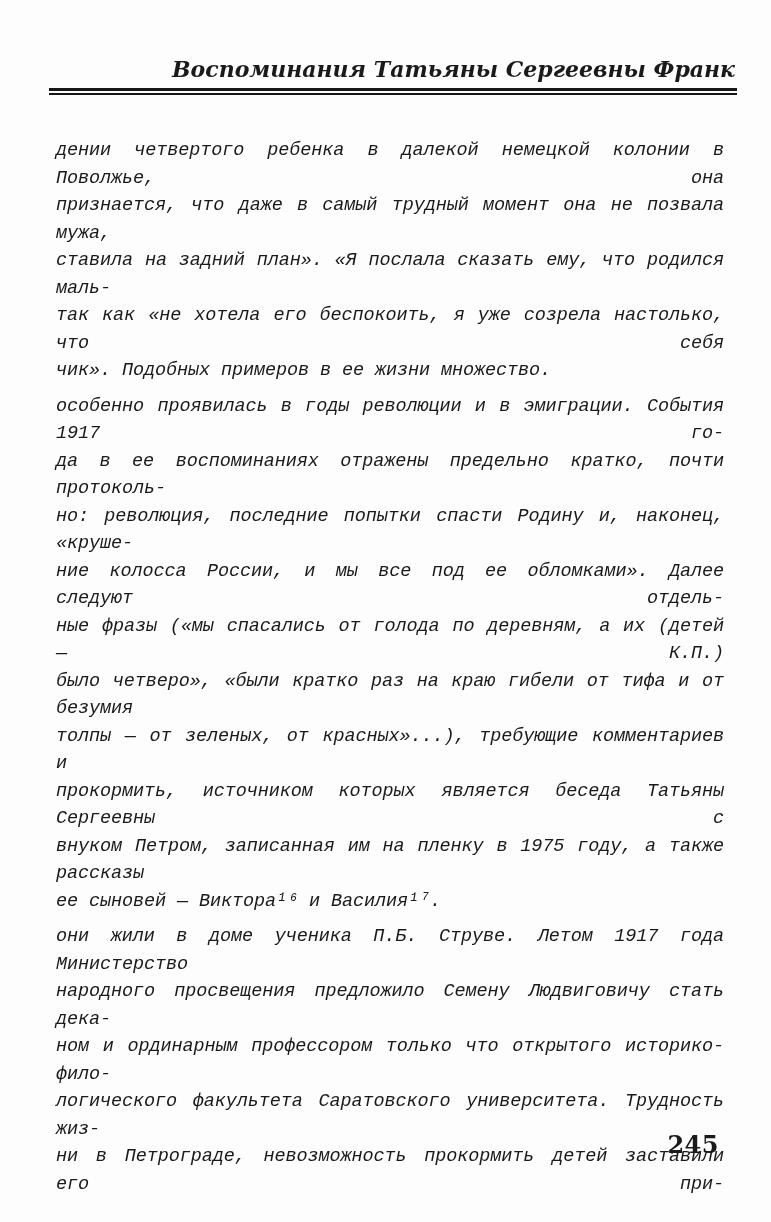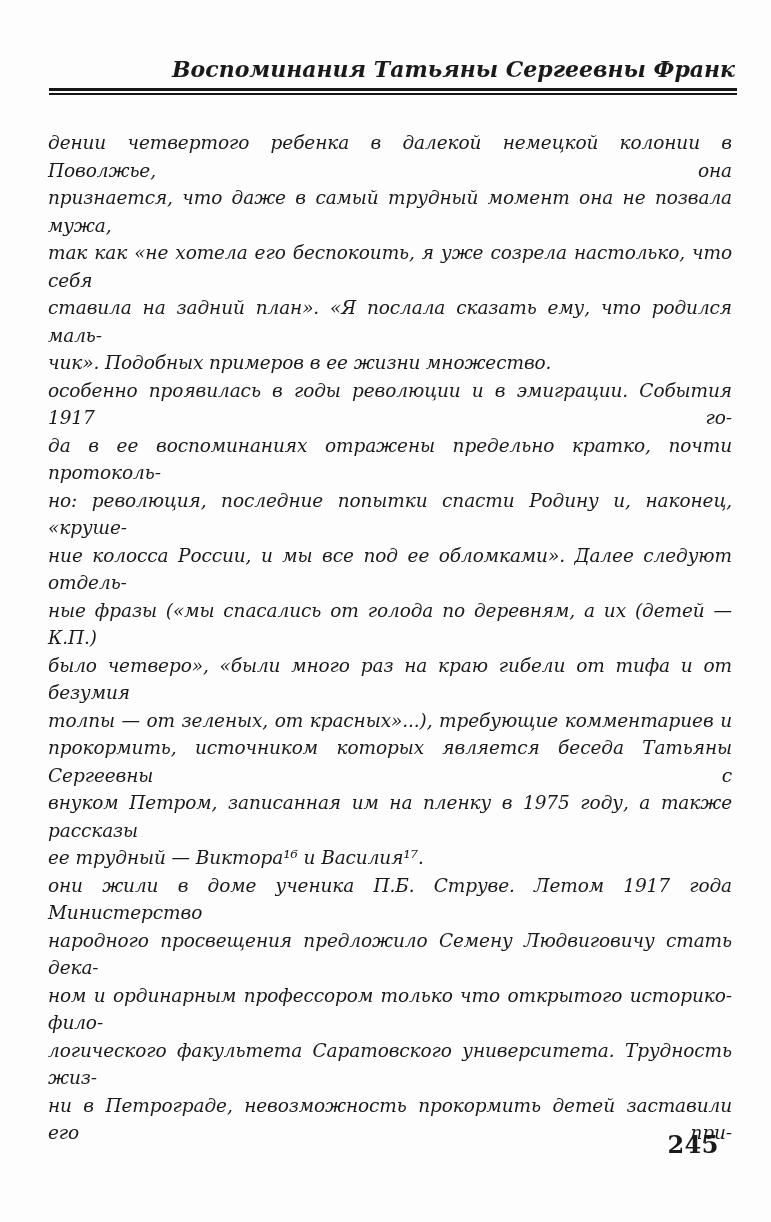--- a/index.html
+++ b/index.html
@@ -37,21 +37,21 @@
     position: absolute;
     top: 129px;
     left: 48px;
     width: 684px;
     font-style: italic;
     font-size: 18.5px;
     font-weight: 500;
     line-height: 27.5px;
     letter-spacing: -0.1px;
   }
-  .paragraph { margin: 0; }
+  .paragraph { margin: 8px; font-family: Liberation Mono, monospace; }
   .line {
     text-align: justify;
     white-space: nowrap;
   }
   .line.just {
     white-space: normal;
     text-align-last: justify;
   }
   .line.indent { text-indent: 46px; }
   .page-number {
@@ -68,35 +68,35 @@
 <body>
 
 <div class="page">
   <div class="running-header">Воспоминания Татьяны Сергеевны Франк</div>
   <div class="rule rule-top"></div>
   <div class="rule rule-bottom"></div>
   <div class="body-text" id="body-text">
       <div class="paragraph">
         <div class="line just">дении четвертого ребенка в далекой немецкой колонии в Поволжье, она</div>
         <div class="line just">признается, что даже в самый трудный момент она не позвала мужа,</div>
+        <div class="line just">ставила на задний план». «Я послала сказать ему, что родился маль-</div>
         <div class="line just">так как «не хотела его беспокоить, я уже созрела настолько, что себя</div>
-        <div class="line just">ставила на задний план». «Я послала сказать ему, что родился маль-</div>
         <div class="line">чик». Подобных примеров в ее жизни множество.</div>
       </div>
       <div class="paragraph">
         <div class="line just">особенно проявилась в годы революции и в эмиграции. События 1917 го-</div>
         <div class="line just">да в ее воспоминаниях отражены предельно кратко, почти протоколь-</div>
         <div class="line just">но: революция, последние попытки спасти Родину и, наконец, «круше-</div>
         <div class="line just">ние колосса России, и мы все под ее обломками». Далее следуют отдель-</div>
         <div class="line just">ные фразы («мы спасались от голода по деревням, а их (детей — К.П.)</div>
-        <div class="line just">было четверо», «были много раз на краю гибели от тифа и от безумия</div>
+        <div class="line just">было четверо», «были кратко раз на краю гибели от тифа и от безумия</div>
         <div class="line just">толпы — от зеленых, от красных»...), требующие комментариев и</div>
         <div class="line just">прокормить, источником которых является беседа Татьяны Сергеевны с</div>
         <div class="line just">внуком Петром, записанная им на пленку в 1975 году, а также рассказы</div>
-        <div class="line">ее трудный — Виктора¹⁶ и Василия¹⁷.</div>
+        <div class="line">ее сыновей — Виктора¹⁶ и Василия¹⁷.</div>
       </div>
       <div class="paragraph">
         <div class="line just">они жили в доме ученика П.Б. Струве. Летом 1917 года Министерство</div>
         <div class="line just">народного просвещения предложило Семену Людвиговичу стать дека-</div>
         <div class="line just">ном и ординарным профессором только что открытого историко-фило-</div>
         <div class="line just">логического факультета Саратовского университета. Трудность жиз-</div>
         <div class="line just">ни в Петрограде, невозможность прокормить детей заставили его при-</div>
       </div>
     </div>
   <div class="page-number">245</div>

